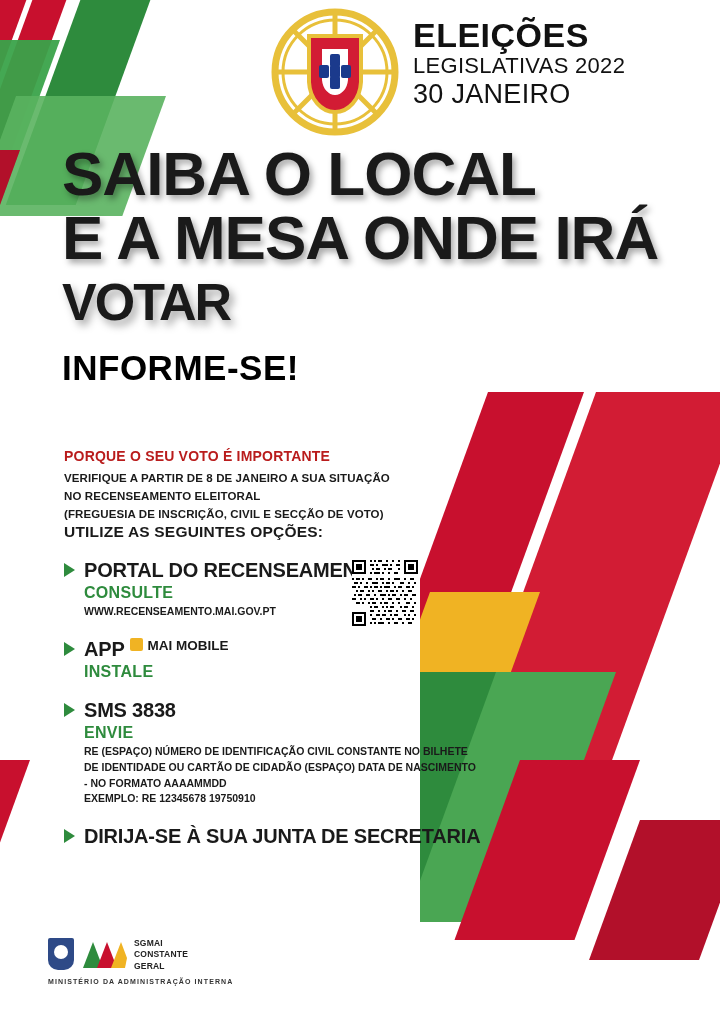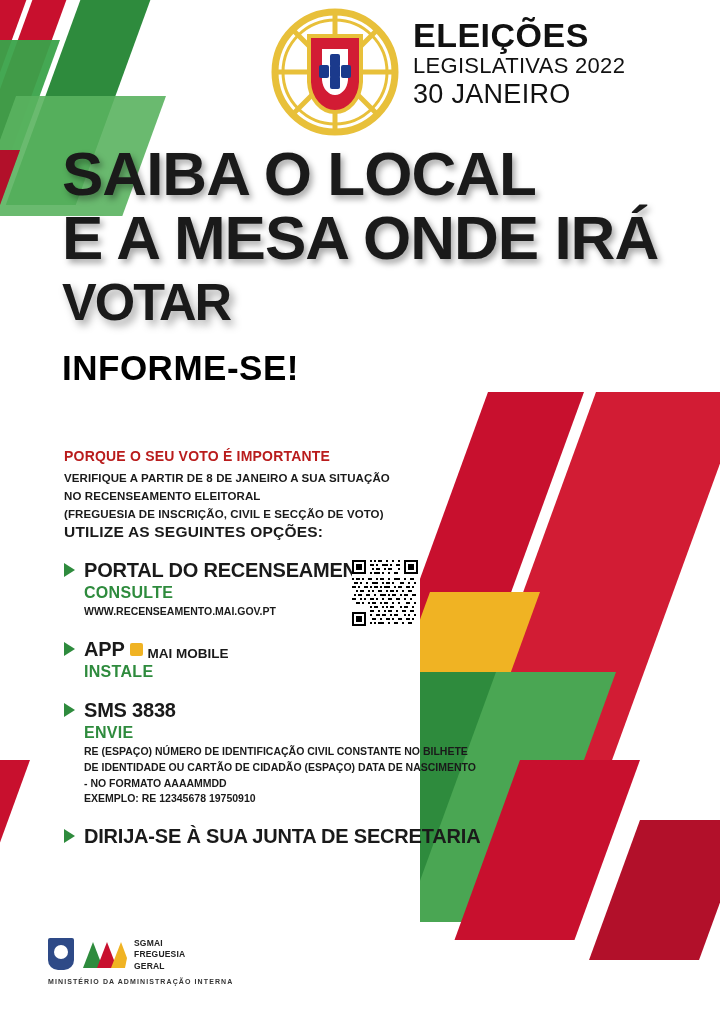--- a/index.html
+++ b/index.html
@@ -182,34 +182,33 @@
     margin-top: 2px;
     font-size: 10.5px;
     font-weight: bold;
     color: #1a1a1a;
     line-height: 1.5;
   }
   .opt-detail .tiny { font-size: 8.5px; }
 
   .app-line {
     display: flex;
-    align-items: center;
+    align-items: flex-start;
     gap: 5px;
   }
   .app-badge {
     display: inline-block;
     width: 13px; height: 13px;
     background: #f0b323;
     border-radius: 2px;
   }
   .app-sub {
     font-size: 13.5px;
     font-weight: bold;
     color: #1a1a1a;
-    margin-top: 8px;
   }
 
   
   .qr {
     position: absolute;
     left: 352px; top: 560px;
     width: 66px; height: 66px;
     z-index: 8;
     background: #fff;
   }
@@ -515,19 +514,19 @@
     <div class="crest"></div>
     <div class="sgmai-mark">
       <svg viewBox="0 0 46 32" width="46" height="32">
         <path d="M2 30 L12 4 L22 30 Z" fill="#2e8b3d"></path>
         <path d="M16 30 L26 4 L36 30 Z" fill="#c8102e"></path>
         <path d="M30 30 L40 4 L46 20 L44 30 Z" fill="#f0b323"></path>
       </svg>
     </div>
     <div class="sgmai-text">
       <div>SGMAI</div>
-      <div>FREGUESIA</div>
+      <div>CONSTANTE</div>
       <div>GERAL</div>
     </div>
   </div>
   <div class="ministry">MINISTÉRIO DA ADMINISTRAÇÃO INTERNA</div>
 
 </div>
 
 </body></html>

